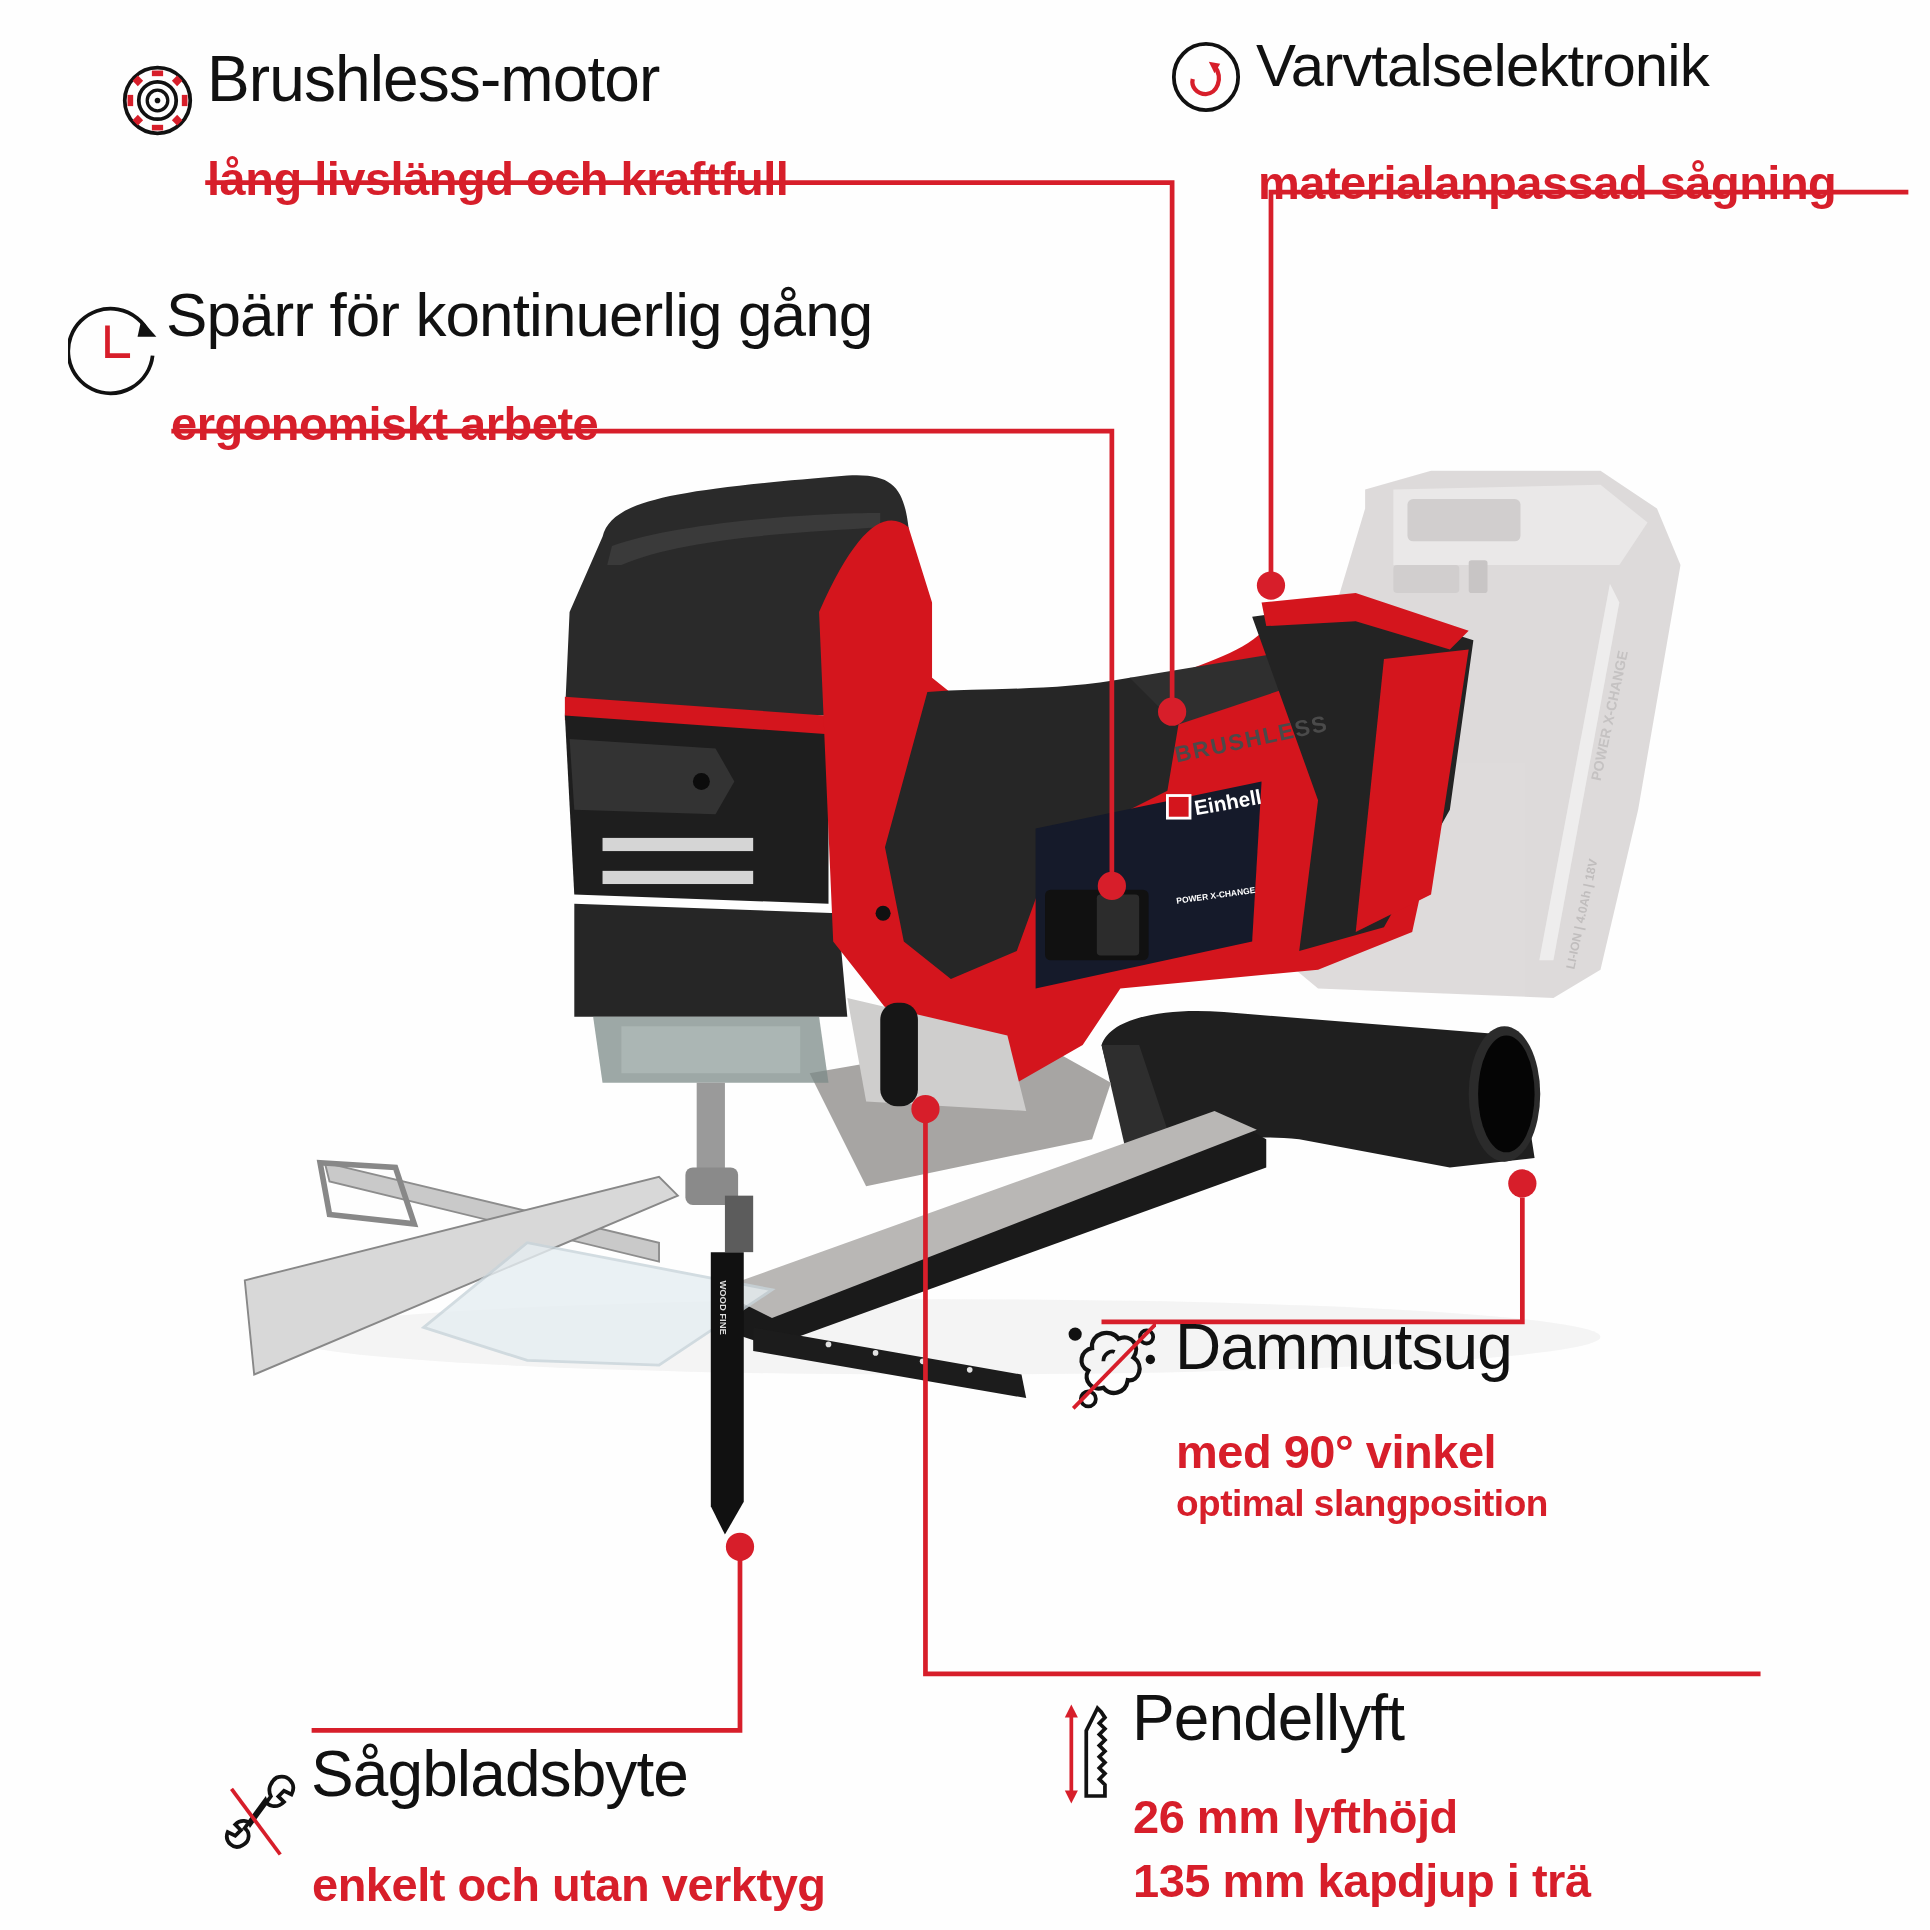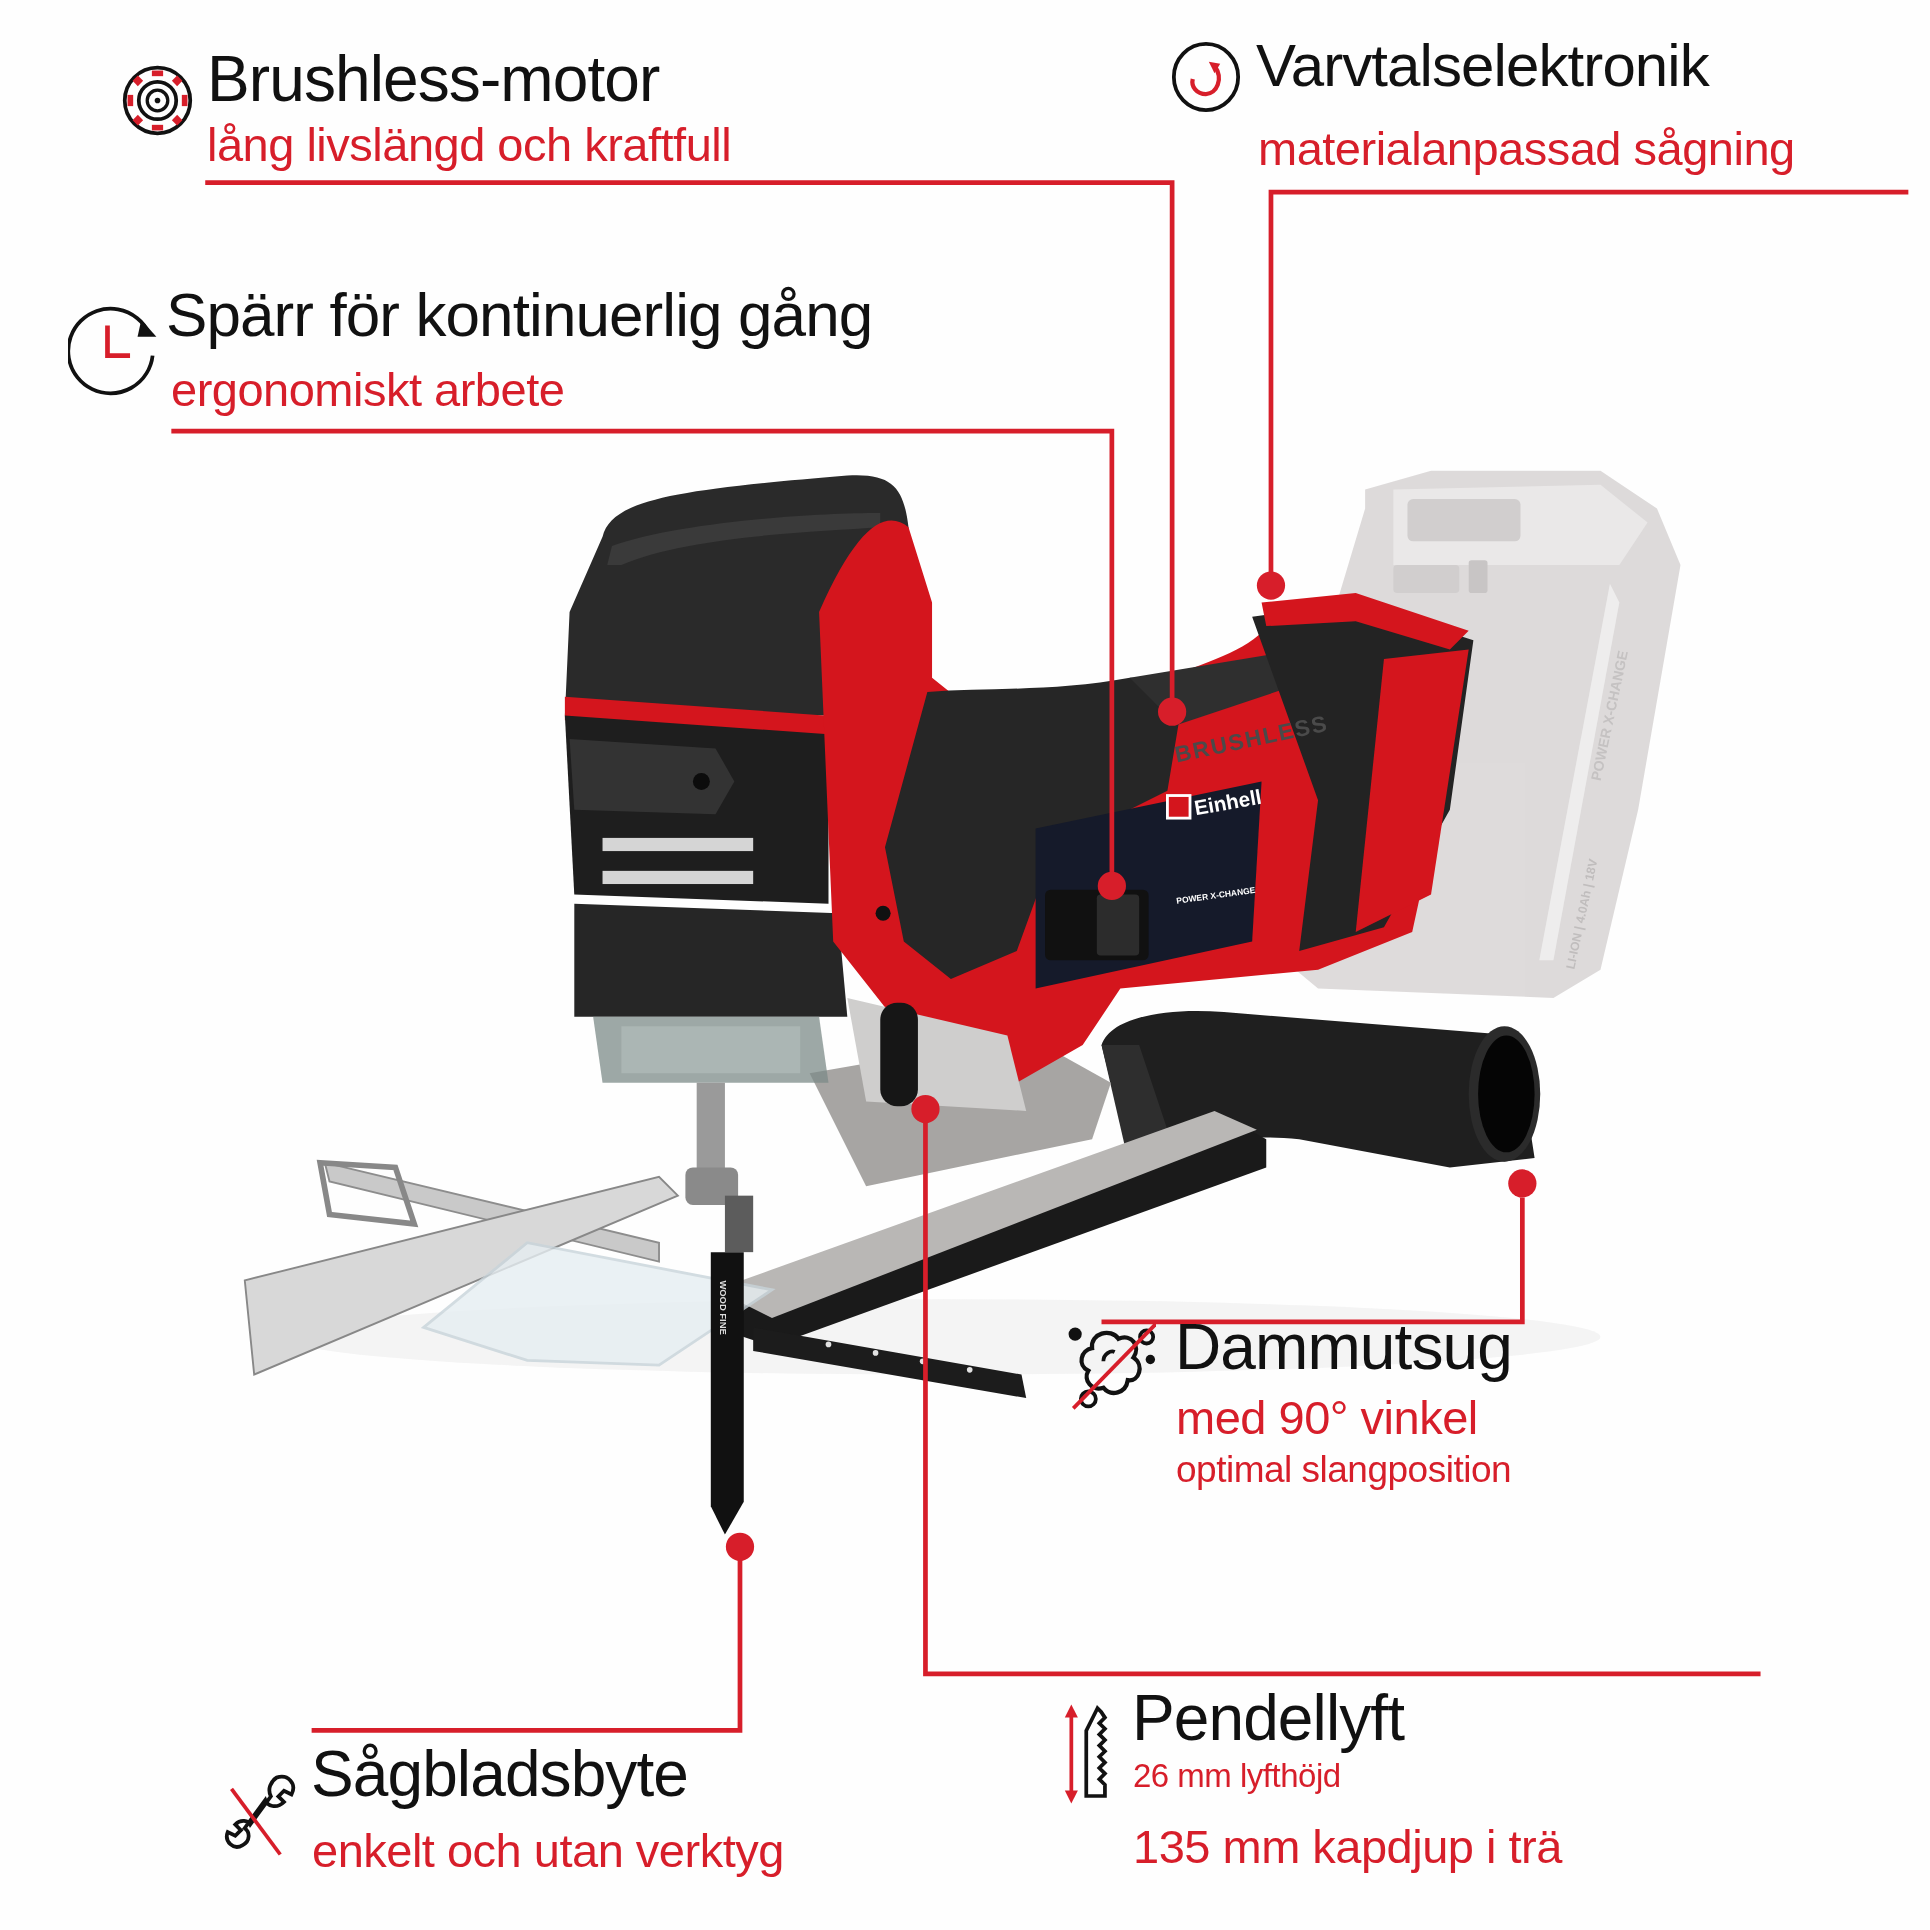--- a/index.html
+++ b/index.html
@@ -1,20 +1,20 @@
 <!DOCTYPE html>
 <html style="font-size:15px"><head>
 <meta charset="utf-8">
 <style>
   html,body{margin:0;padding:0;background:#fefefe;}
   body{width:1930px;height:1930px;position:relative;overflow:hidden;font-family:"Liberation Sans","DejaVu Sans",sans-serif;}
   .canvas{position:absolute;left:0;top:0;width:1930px;height:1930px;}
   .feature{position:absolute;}
   .title{position:absolute;white-space:nowrap;font-weight:normal;color:#111111;letter-spacing:-0.9px;line-height:1;}
-  .sub{position:absolute;white-space:nowrap;font-weight:normal;color:#d71e2a;letter-spacing:-0.5px;line-height:1;}
+  .sub{position:absolute;white-space:nowrap;font-weight:bold;color:#d71e2a;letter-spacing:-0.5px;line-height:1;margin-top:34px;}
   .icon{position:absolute;}
   .lines{position:absolute;left:0;top:0;}
   .product{position:absolute;left:0;top:0;}
   .brand-text{font-family:"Liberation Sans",sans-serif;font-weight:bold;}
 </style>
 </head>
 <body>
 
 <div class="canvas">
 
@@ -191,21 +191,21 @@
   </div>
 
   <div class="feature">
     <svg class="icon" style="left:1062px;top:1702px" width="56" height="104" viewBox="0 0 60 110">
       <line x1="10" y1="10" x2="10" y2="100" stroke="#d71e2a" stroke-width="4"></line>
       <path d="M3 16 L10 2 L17 16 Z" fill="#d71e2a"></path>
       <path d="M3 94 L10 108 L17 94 Z" fill="#d71e2a"></path>
       <path d="M38 6 L26 30 L26 100 L46 100 L46 88 L40 82 L46 76 L40 70 L46 64 L40 58 L46 52 L40 46 L46 40 L40 34 L46 28 L40 22 L46 16 L42 10 Z" fill="none" stroke="#111" stroke-width="4"></path>
     </svg>
     <div class="title" style="left:1132px;top:1686px;font-size:64px">Pendellyft</div>
-    <div class="sub" style="left:1133px;top:1759px;font-size:33px">26 mm lyfthöjd</div>
+    <div class="sub" style="left:1133px;top:1759px;font-size:47px">26 mm lyfthöjd</div>
     <div class="sub" style="left:1133px;top:1823px;font-size:47px">135 mm kapdjup i trä</div>
   </div>
 
   <div class="feature">
     <svg class="icon" style="left:224px;top:1770px" width="75" height="94" viewBox="0 0 80 100">
       <path d="M56 8 C68 4 78 14 72 26 L64 22 L58 28 L64 34 C56 42 46 38 44 32 L22 62 C28 66 28 76 20 80 C10 86 0 76 4 66 L12 70 L18 64 L12 58 C18 52 26 54 28 58 L50 28 C46 20 50 12 56 8 Z" fill="none" stroke="#111" stroke-width="4"></path>
       <line x1="8" y1="20" x2="60" y2="90" stroke="#d71e2a" stroke-width="4"></line>
     </svg>
     <div class="title" style="left:311px;top:1742px;font-size:64px">Sågbladsbyte</div>
     <div class="sub" style="left:312px;top:1827px;font-size:47px">enkelt och utan verktyg</div>

